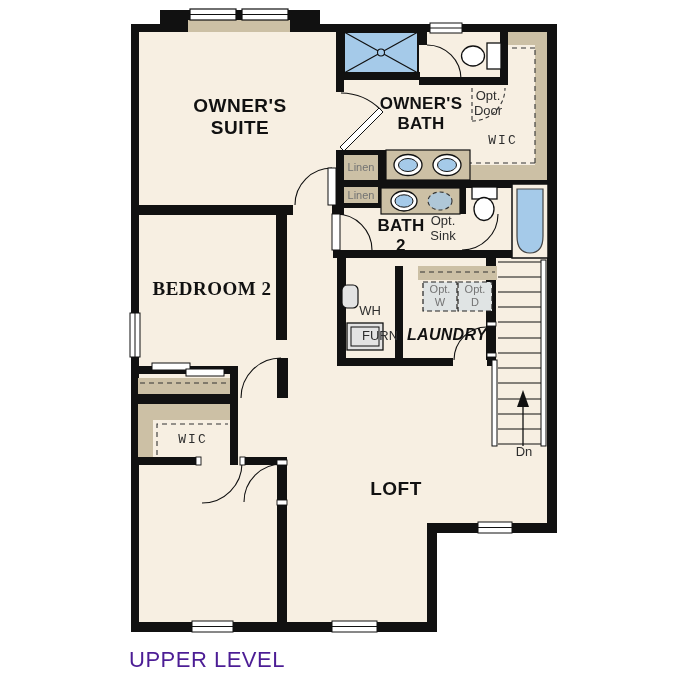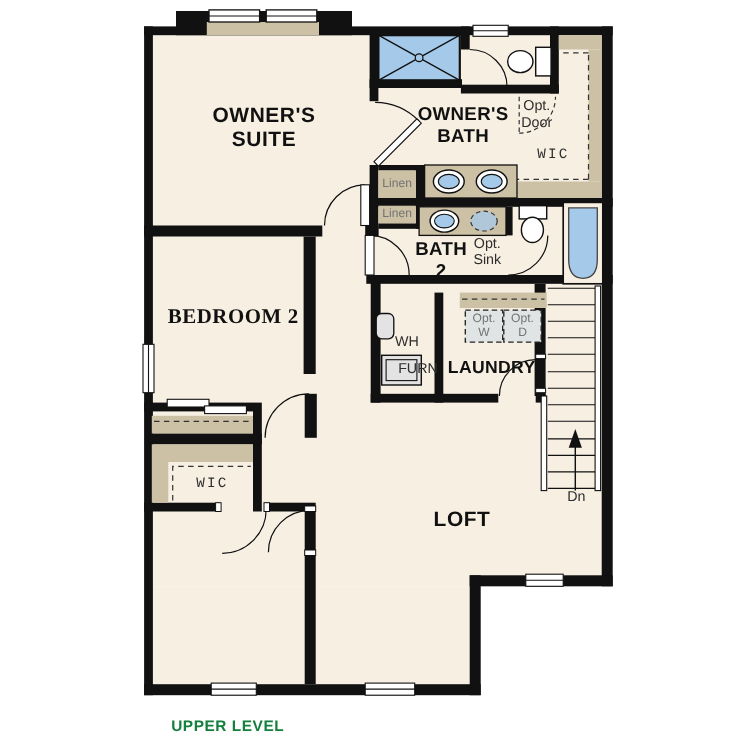--- a/index.html
+++ b/index.html
@@ -3,25 +3,25 @@
 <meta charset="utf-8">
 <style>
   html,body{margin:0;padding:0;background:#ffffff;}
   #canvas{position:relative;width:614px;height:687px;background:#ffffff;overflow:hidden;
           font-family:"Liberation Sans", sans-serif;}
   #plan-svg{position:absolute;left:0;top:0;}
   .lbl{position:absolute;transform:translate(-50%,-50%);white-space:pre-line;text-align:center;
        color:#111;line-height:1.15;pointer-events:none;}
   .room{font-weight:700;font-size:19px;letter-spacing:.5px;}
   .room-m{font-weight:700;font-size:17px;letter-spacing:.3px;}
-  .room-s{font-weight:700;font-size:16px;letter-spacing:.3px;}
+  .room-s{font-weight:700;font-size:16px;letter-spacing:.3px;font-style:italic;}
   .small{font-size:13px;color:#2e2e2e;}
   .tiny{font-size:11px;color:#737373;}
   .spaced{letter-spacing:2px;font-family:Liberation Mono, monospace;}
-  .title{font-weight:700;font-size:14px;letter-spacing:.5px;color:#15803d;}
+  .title{font-weight:400;font-size:22px;letter-spacing:.5px;color:#4c1d95;}
 </style>
 </head>
 <body>
 
 <div id="canvas">
 
   <svg id="plan-svg" width="687" height="687" viewBox="0 0 687 687">
 
     <g>
       <rect x="139" y="32" width="408" height="501" fill="#f7efe2"></rect>
@@ -233,21 +233,21 @@
   <div class="lbl room-m" style="left:421px;top:114px;">OWNER'S
 BATH</div>
   <div class="lbl small spaced" style="left:503px;top:141px;">WIC</div>
   <div class="lbl room-m" style="left:401px;top:236px;">BATH
 2</div>
   <div class="lbl small" style="left:443px;top:229px;">Opt.
 Sink</div>
   <div class="lbl small" style="left:488px;top:104px;">Opt.
 Door</div>
   <div class="lbl room" style="left:212px;top:289px;font-family:Liberation Serif, serif;">BEDROOM 2</div>
-  <div class="lbl room" style="left:396px;top:473px;margin-left:24px;">LOFT</div>
+  <div class="lbl room" style="left:396px;top:489px;">LOFT</div>
   <div class="lbl room-s" style="left:447px;top:335px;">LAUNDRY</div>
   <div class="lbl tiny" style="left:361px;top:167px;">Linen</div>
   <div class="lbl tiny" style="left:361px;top:195px;">Linen</div>
   <div class="lbl tiny" style="left:440px;top:296px;">Opt.
 W</div>
   <div class="lbl tiny" style="left:475px;top:296px;">Opt.
 D</div>
   <div class="lbl small" style="left:370px;top:295px;margin-top:16px;">WH</div>
   <div class="lbl small" style="left:365px;top:336px;padding-left:30px;">FURN</div>
   <div class="lbl small spaced" style="left:193px;top:440px;">WIC</div>

